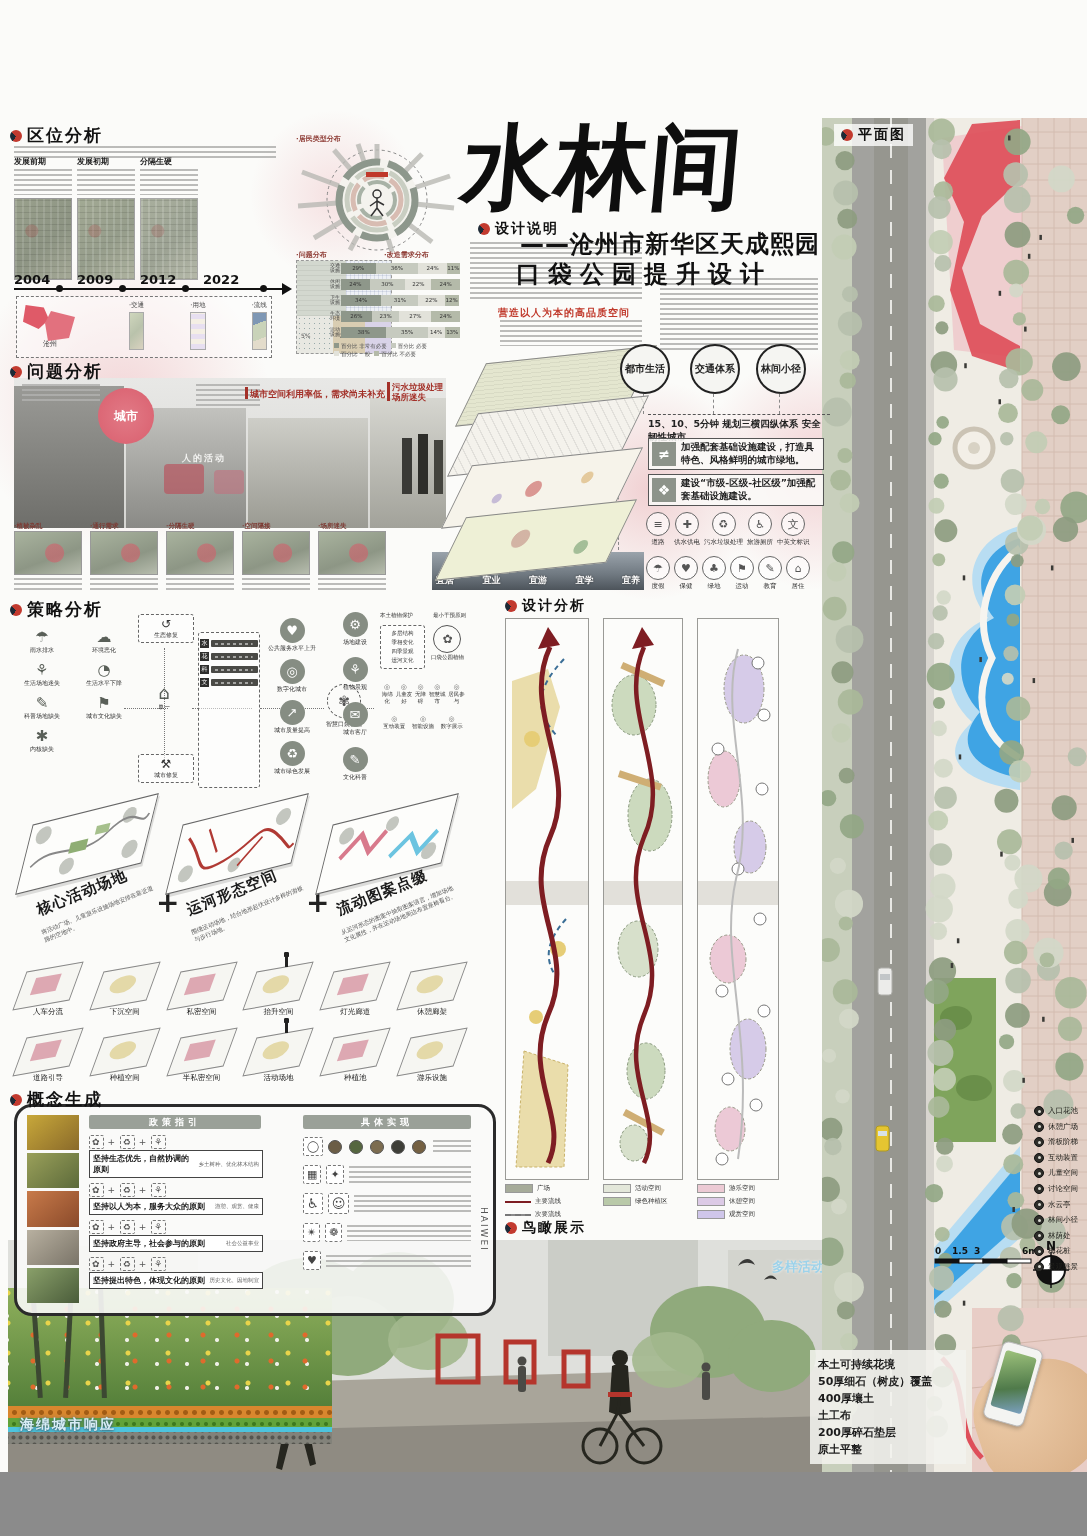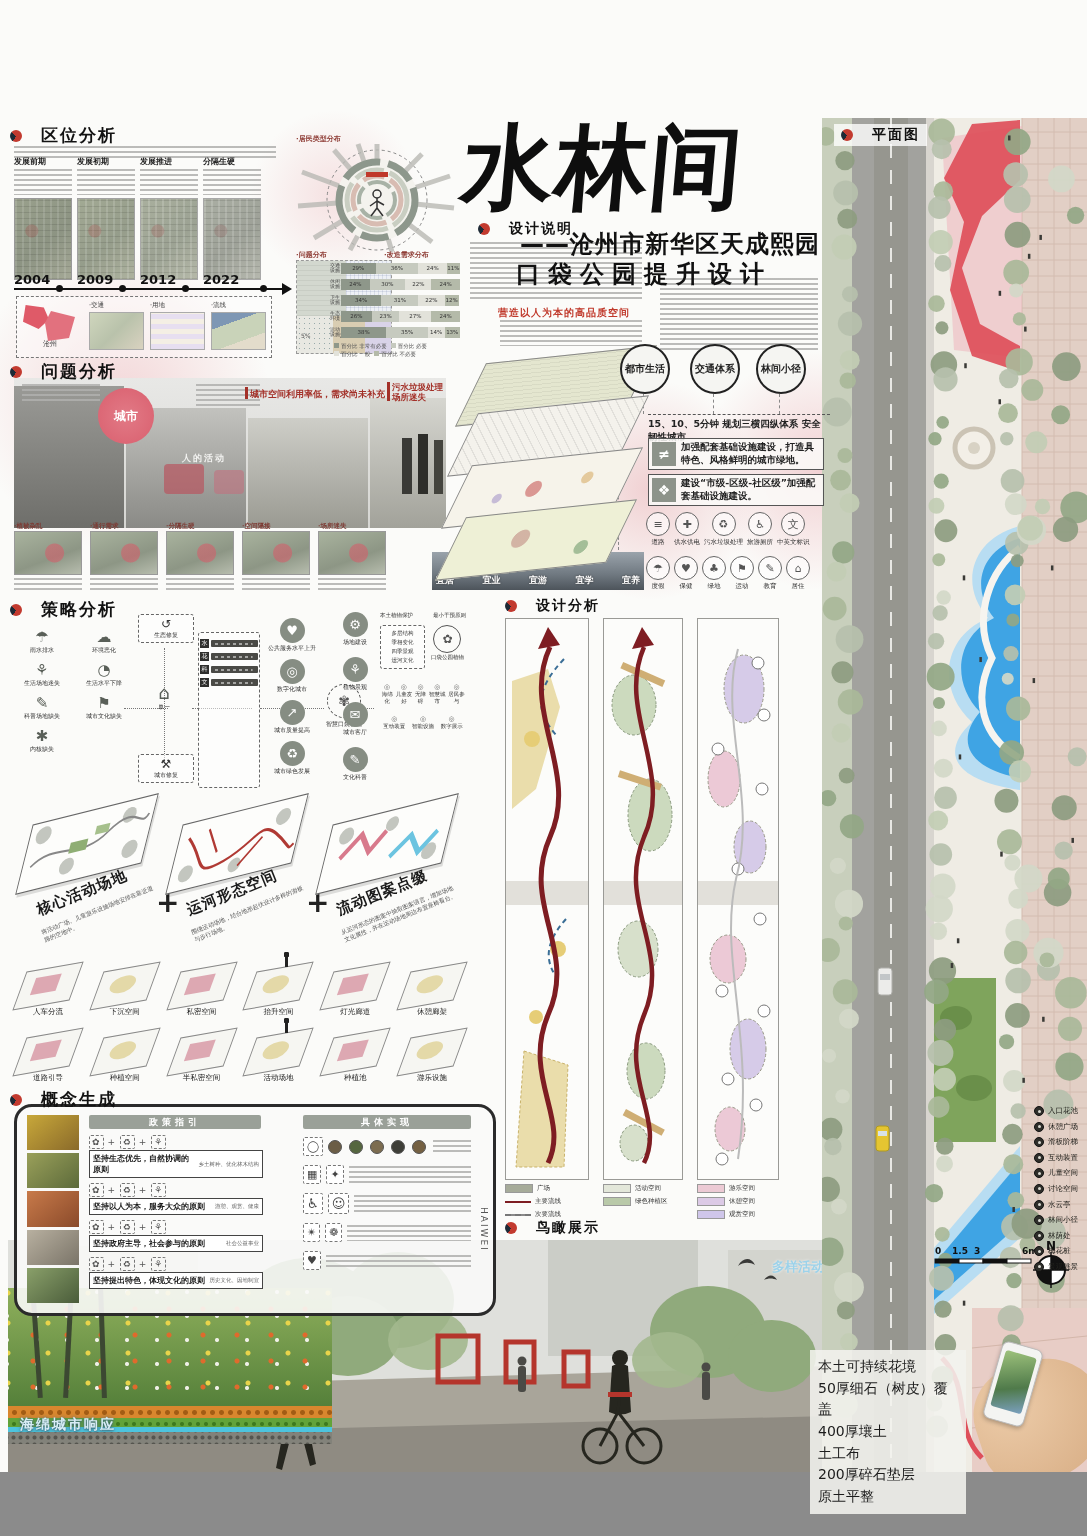--- a/index.html
+++ b/index.html
@@ -6,21 +6,21 @@
   #poster{position:relative;width:1087px;height:1536px;background:#fbfbf9;overflow:hidden;margin:0 auto;}
   .abs{position:absolute;}
   
   #topband{left:0;top:0;width:1087px;height:118px;background:#9b9b9b;color:#fff;text-align:center;}
   #topband .t1{padding-top:22px;font-size:34px;font-weight:bold;letter-spacing:8px;}
   #topband .t2{margin-top:12px;font-size:19px;letter-spacing:3px;}
   #botband{left:0;top:1472px;width:1087px;height:64px;background:#8b8b8b;}
   
   .blob{border-radius:50%;z-index:0;}
   
-  .sec{display:flex;align-items:center;gap:19px;font-weight:bold;color:#121212;z-index:3;}
+  .sec{display:flex;align-items:center;gap:5px;font-weight:bold;color:#121212;z-index:3;}
   .sec .dot{width:12px;height:12px;border-radius:50%;background:conic-gradient(from 210deg,#1e2a36 0 100deg,#c23a2f 100deg 360deg);flex:0 0 auto;}
   .sec.big{font-size:17px;letter-spacing:2px;}
   .sec.mid{font-size:14px;letter-spacing:2px;}
   
   .mt{background-image:repeating-linear-gradient(to bottom,#b0b0ae 0 2px,transparent 2px 5px);opacity:.85;}
   
   .phase-row{left:14px;top:156px;width:258px;display:flex;gap:5px;z-index:2;}
   .phase{width:58px;}
   .phase-name{font-size:8px;font-weight:bold;color:#222;margin-bottom:2px;}
   .sat{height:80px;margin-top:3px;border:1px solid #999;
@@ -36,21 +36,21 @@
   .year{width:58px;font-size:13px;font-weight:bold;color:#111;}
   #timeline{left:14px;top:288px;width:268px;height:2px;background:#111;z-index:2;}
   #timeline i{position:absolute;top:-3px;width:7px;height:7px;border-radius:50%;background:#111;}
   #timeline .arr{position:absolute;right:-10px;top:-5px;border-left:10px solid #111;border-top:6px solid transparent;border-bottom:6px solid transparent;width:0;height:0;background:none;border-radius:0;}
   #qbox{left:16px;top:296px;width:254px;height:60px;border:1px dashed #777;z-index:2;background:rgba(255,255,255,.4);}
   .qmap{position:absolute;left:4px;top:6px;width:62px;height:46px;}
   .qmap .m1{position:absolute;left:2px;top:2px;width:26px;height:24px;background:#df5a68;clip-path:polygon(10% 0,80% 10%,100% 60%,60% 100%,0 70%);}
   .qmap .m2{position:absolute;left:24px;top:8px;width:30px;height:30px;background:#e2717e;clip-path:polygon(20% 0,100% 20%,80% 90%,10% 100%,0 40%);}
   .qmap .lbl{position:absolute;left:22px;top:36px;font-size:7px;color:#333;}
   .qsubs{position:absolute;left:72px;top:4px;width:178px;display:flex;gap:6px;}
-  .qsub{width:55px;font-size:6.5px;color:#444;}
+  .qsub{width:55px;font-size:6.5px;color:#444;margin-left:40px;}
   .qsub .im{height:36px;margin-top:2px;background:linear-gradient(135deg,#cfd6bd,#b9c2ab 50%,#d9d2c0);border:1px solid #aaa;}
   .qsub:nth-child(2) .im{background:repeating-linear-gradient(0deg,#e7dff0 0 5px,#f4efe4 5px 10px),#eee;}
   .qsub:nth-child(3) .im{background:linear-gradient(160deg,#7e97b4 0 30%,#c9d3b9 30% 70%,#e3dccb 70%);}
   
   .chart-lab{font-size:7px;font-weight:bold;color:#8d3a33;z-index:2;}
   #treemap{left:296px;top:260px;width:94px;height:92px;border:1px dashed #999;z-index:2;background:#eceee8;}
   #treemap .bA{position:absolute;left:0;top:0;width:52%;height:60%;background:repeating-linear-gradient(0deg,rgba(0,0,0,.05) 0 1px,transparent 1px 5px),#d3d8cf;}
   #treemap .bB{position:absolute;right:0;top:0;width:48%;height:60%;background:repeating-linear-gradient(0deg,rgba(90,110,160,.15) 0 1px,transparent 1px 4px),repeating-linear-gradient(90deg,rgba(90,110,160,.15) 0 1px,transparent 1px 4px),#eef1f6;}
   #treemap .bC{position:absolute;left:0;bottom:0;width:38%;height:40%;background:radial-gradient(circle 1px,#9aa 1px,transparent 1px) 0 0/5px 5px,#e8e8e2;}
   #treemap .bD{position:absolute;left:38%;bottom:0;width:34%;height:40%;background:#d9cdb2;}
@@ -170,21 +170,21 @@
   #sponge .trunk{position:absolute;top:0;width:5px;height:110px;background:#3c4832;}
   #sponge .strata{position:absolute;left:0;bottom:28px;width:100%;}
   #sponge .s1{height:12px;background:radial-gradient(circle 2px,#a35c14 2px,transparent 3px) 2px 2px/9px 9px,#d9872e;}
   #sponge .s2{height:9px;background:radial-gradient(circle 1.5px,#3d7a1e 1.5px,transparent 2.5px) 2px 2px/8px 8px,#62a339;}
   #sponge .s3{height:5px;background:#4cc4de;}
   #sponge .s4{height:12px;background:radial-gradient(circle 1.5px,#55554f 1.5px,transparent 2.5px) 2px 2px/7px 7px,#82827a;}
   #spongelab{left:20px;top:1416px;font-size:14px;font-weight:bold;color:#d8edf6;z-index:4;text-shadow:0 1px 2px #3f6c7c,0 0 4px #3f6c7c;letter-spacing:2px;}
   
   #plan{left:822px;top:118px;width:265px;height:1354px;z-index:2;}
   #planlab{left:834px;top:124px;z-index:5;background:rgba(255,255,255,.78);padding:2px 7px;}
-  #consblock{left:810px;top:1350px;width:140px;background:rgba(242,242,238,.88);padding:6px 8px;font-size:14px;line-height:1.55;color:#1c1c1c;z-index:5;}
+  #consblock{left:810px;top:1350px;width:140px;background:rgba(242,242,238,.88);padding:6px 8px;font-size:11px;line-height:1.55;color:#1c1c1c;z-index:5;font-weight:bold;}
   #hand{left:948px;top:1326px;width:139px;height:146px;z-index:4;overflow:hidden;}
   #hand .palm{position:absolute;left:28px;top:34px;width:130px;height:120px;background:radial-gradient(circle at 30% 30%,#eccba8,#d6ab82);border-radius:46% 54% 60% 40%;transform:rotate(-18deg);}
   #hand .ph{position:absolute;left:44px;top:18px;width:40px;height:78px;background:#f4f4f2;border-radius:7px;transform:rotate(16deg);border:1px solid #bbb;box-shadow:0 2px 4px rgba(0,0,0,.25);}
   #hand .ph i{position:absolute;left:4px;top:8px;right:4px;bottom:12px;background:linear-gradient(160deg,#9ec27c,#4f7a4a 60%,#7ba0c0);border-radius:3px;}
   .planleg{position:absolute;left:1034px;top:1106px;z-index:5;}
   .plrow{display:flex;align-items:center;gap:4px;margin-bottom:5.6px;}
   .pldot{width:8px;height:8px;border-radius:50%;background:#2e2e2a;box-shadow:inset 0 0 0 1.5px #fff0;border:1px solid #111;position:relative;}
   .pldot:after{content:"";position:absolute;left:2.5px;top:2.5px;width:3px;height:3px;border-radius:50%;background:#d8d8d0;}
   .plrow span.txt{font-size:7.5px;color:#20201c;white-space:nowrap;}
   
@@ -212,25 +212,20 @@
     <div class="mt" style="height:26px;"></div>
     <div class="sat"></div>
   </div>
 
   <div class="phase">
     <div class="phase-name">发展初期</div>
     <div class="mt" style="height:26px;"></div>
     <div class="sat"></div>
   </div>
 
-  <div class="phase">
-    <div class="phase-name">发展推进</div>
-    <div class="mt" style="height:26px;"></div>
-    <div class="sat"></div>
-  </div>
 
   <div class="phase">
     <div class="phase-name">分隔生硬</div>
     <div class="mt" style="height:26px;"></div>
     <div class="sat"></div>
   </div>
 </div>
   <div class="abs year-row">
   <div class="year">2004</div>
 

